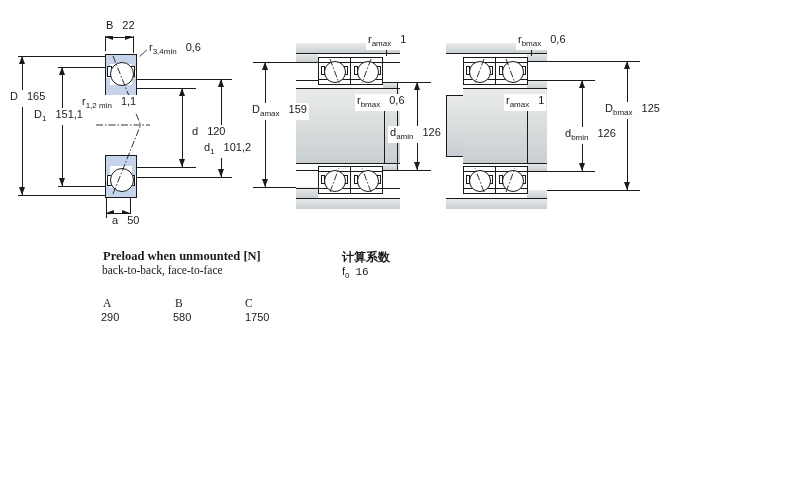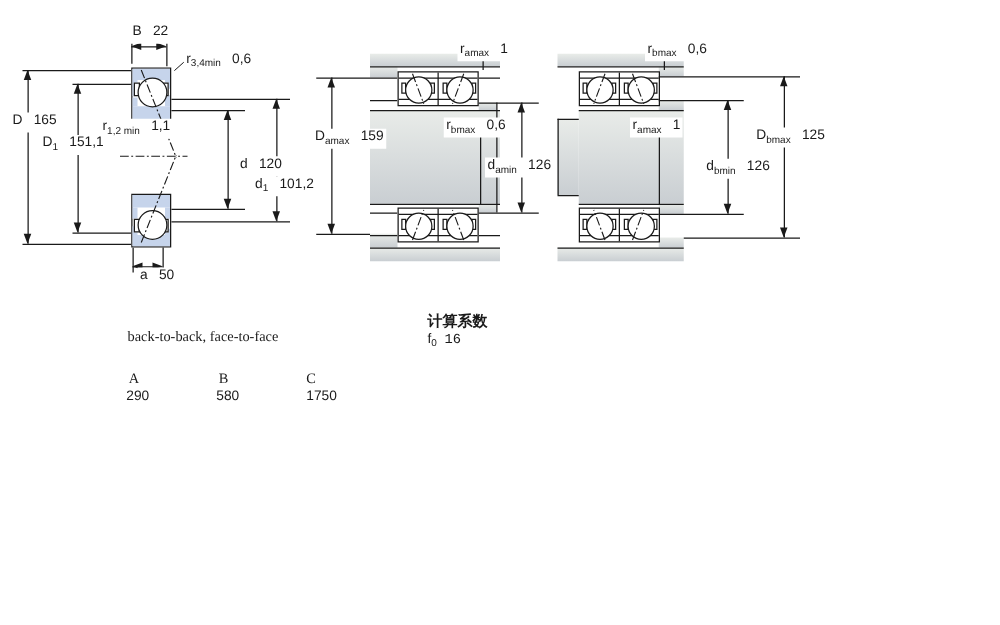--- a/index.html
+++ b/index.html
@@ -239,20 +239,21 @@
   <div class="lbl" style="left:366px;top:33px;"><span>r</span><sub>amax</sub><span class="val">1</span></div>
   <div class="lbl" style="left:355px;top:94px;"><span>r</span><sub>bmax</sub><span class="val">0,6</span></div>
   <div class="lbl" style="left:250px;top:103px;"><span>D</span><sub>amax</sub><span class="val">159</span></div>
   <div class="lbl" style="left:388px;top:126px;"><span>d</span><sub>amin</sub><span class="val">126</span></div>
 
   <div class="lbl" style="left:516px;top:33px;"><span>r</span><sub>bmax</sub><span class="val">0,6</span></div>
   <div class="lbl" style="left:504px;top:94px;"><span>r</span><sub>amax</sub><span class="val">1</span></div>
   <div class="lbl" style="left:603px;top:102px;"><span>D</span><sub>bmax</sub><span class="val">125</span></div>
   <div class="lbl" style="left:563px;top:127px;"><span>d</span><sub>bmin</sub><span class="val">126</span></div>
 
+  <div class="txt serif" style="left:103px;top:249px;font-size:12.5px;font-weight:bold;">Preload when unmounted [N]</div>
   <div class="txt serif" style="left:102px;top:264px;font-size:11.5px;">back-to-back, face-to-face</div>
   <div class="txt" style="left:342px;top:249px;font-size:12px;font-weight:bold;font-family:'DejaVu Sans',sans-serif;">计算系数</div>
   <div class="txt" style="left:342px;top:265px;font-size:11px;"><span>f</span><sub style="font-size:8px;">0</sub><span style="margin-left:6px;font-family:Liberation Mono, monospace;">16</span></div>
 
   <div class="txt serif" style="left:103px;top:297px;font-size:11.5px;">A</div>
   <div class="txt serif" style="left:175px;top:297px;font-size:11.5px;">B</div>
   <div class="txt serif" style="left:245px;top:297px;font-size:11.5px;">C</div>
   <div class="txt" style="left:101px;top:311px;font-size:11px;">290</div>
   <div class="txt" style="left:173px;top:311px;font-size:11px;">580</div>
   <div class="txt" style="left:245px;top:311px;font-size:11px;">1750</div>

